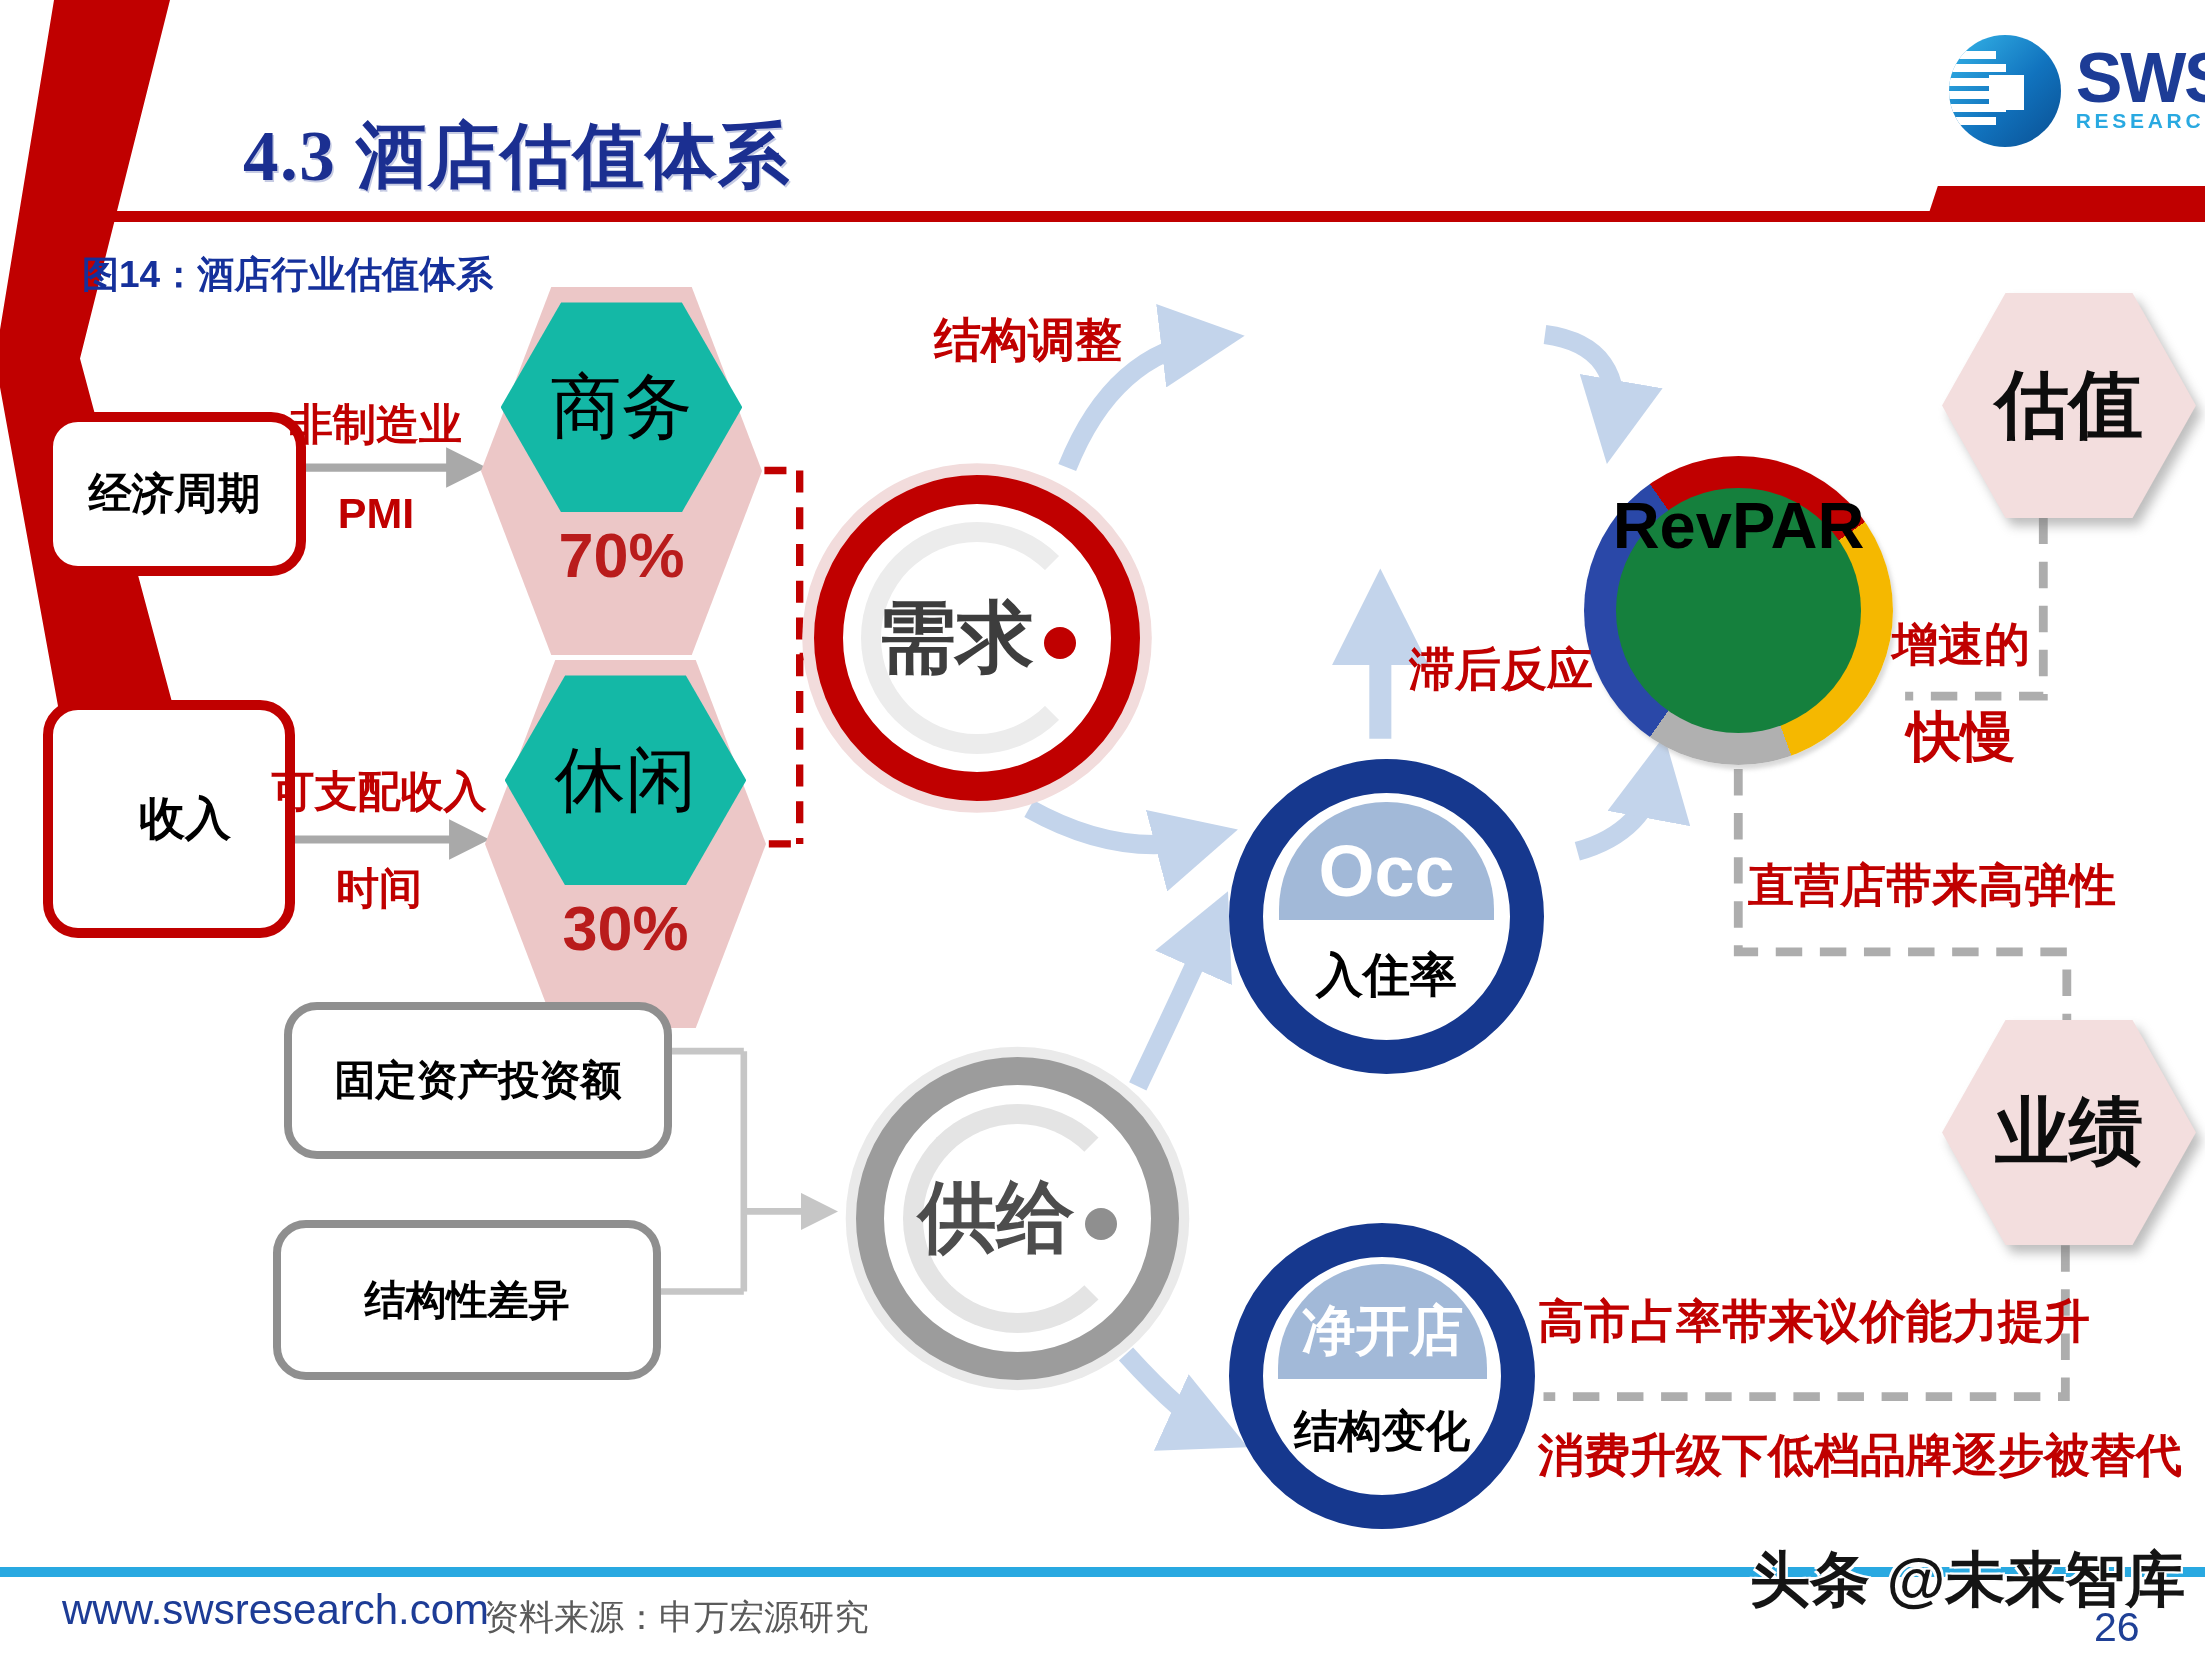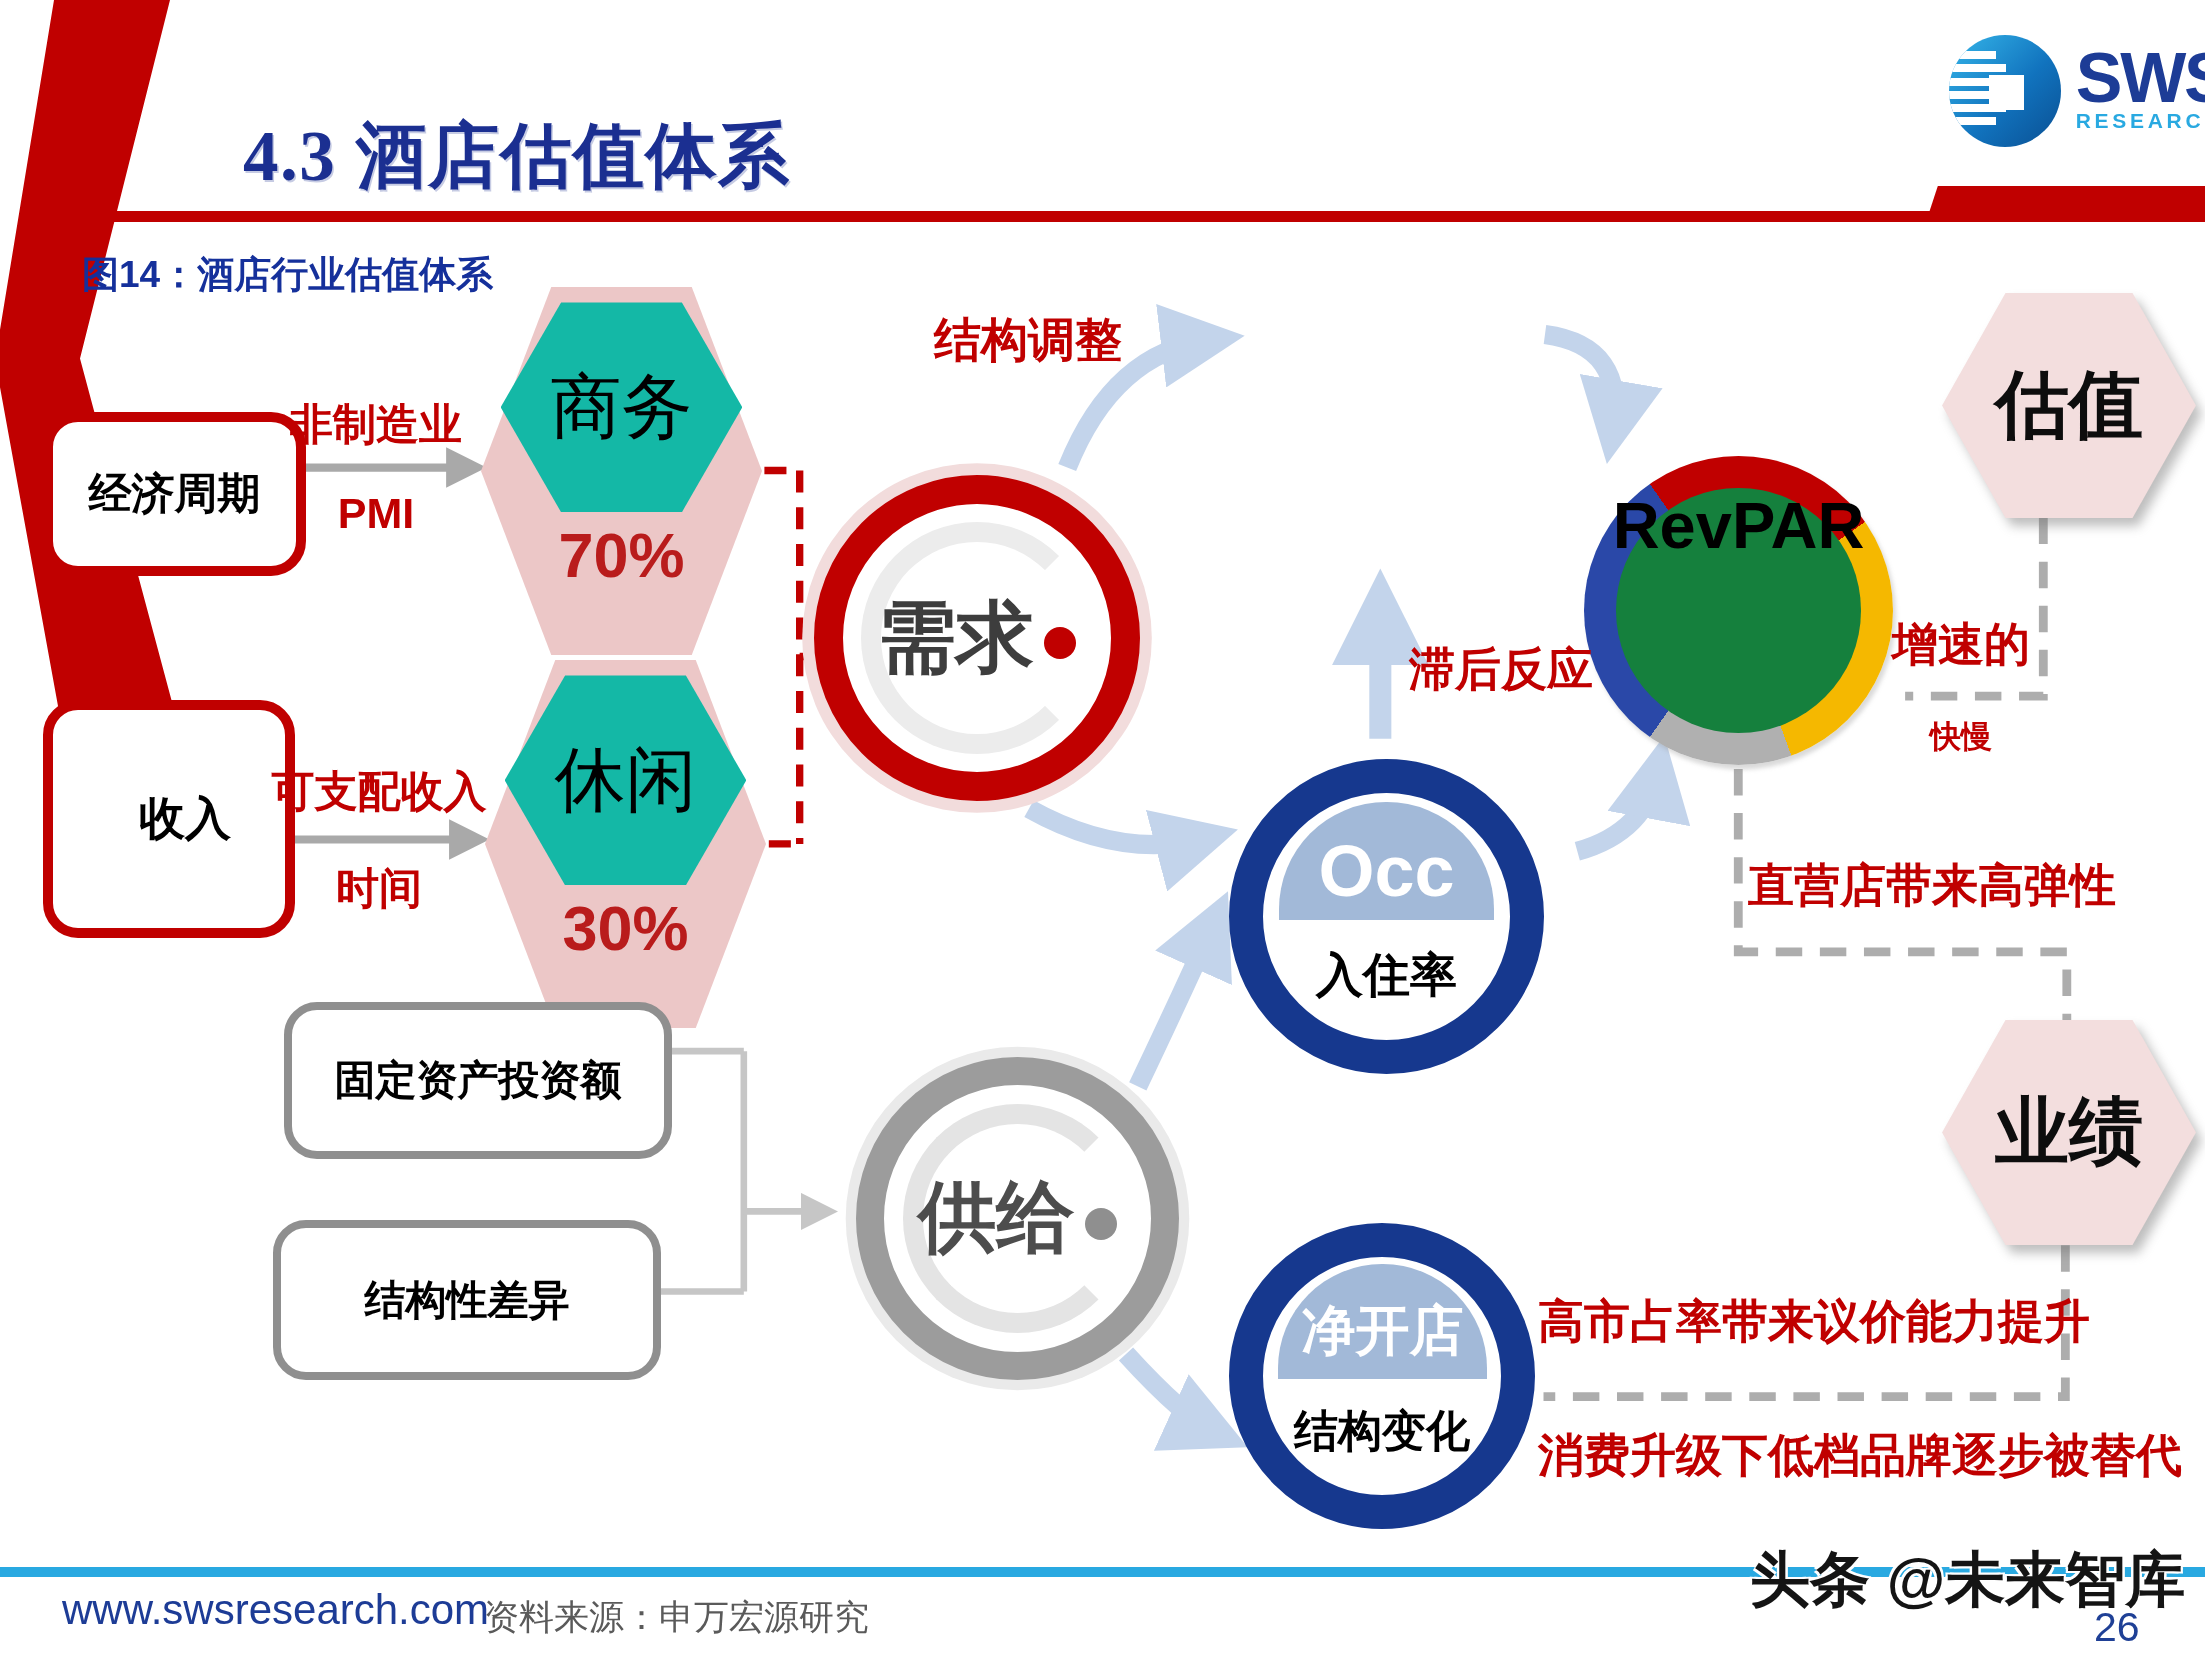--- a/index.html
+++ b/index.html
@@ -243,21 +243,21 @@
   <div class="hexR" id="hex-valuation">
     <div class="hexR-fill">估值</div>
   </div>
   <div class="hexR" id="hex-performance">
     <div class="hexR-fill">业绩</div>
   </div>
 
   <div class="ann center" style="left:1028px;top:340px;font-size:47px;">结构调整</div>
   <div class="ann center" style="left:1501px;top:670px;font-size:46px;">滞后反应</div>
   <div class="ann center" style="left:1961px;top:645px;font-size:46px;">增速的</div>
-  <div class="ann center" style="left:1961px;top:737px;font-size:31px;">快慢</div>
+  <div class="ann center" style="left:1961px;top:737px;font-size:54px;">快慢</div>
   <div class="ann center" style="left:1932px;top:886px;font-size:46px;">直营店带来高弹性</div>
   <div class="ann" style="left:1538px;top:1291px;font-size:46px;">高市占率带来议价能力提升</div>
   <div class="ann" style="left:1538px;top:1425px;font-size:46px;">消费升级下低档品牌逐步被替代</div>
 
   <div class="footline"></div>
   <div class="site">www.swsresearch.com</div>
   <div class="source">资料来源：申万宏源研究</div>
   <div class="watermark">头条 @未来智库</div>
   <div class="pagenum">26</div>
 

